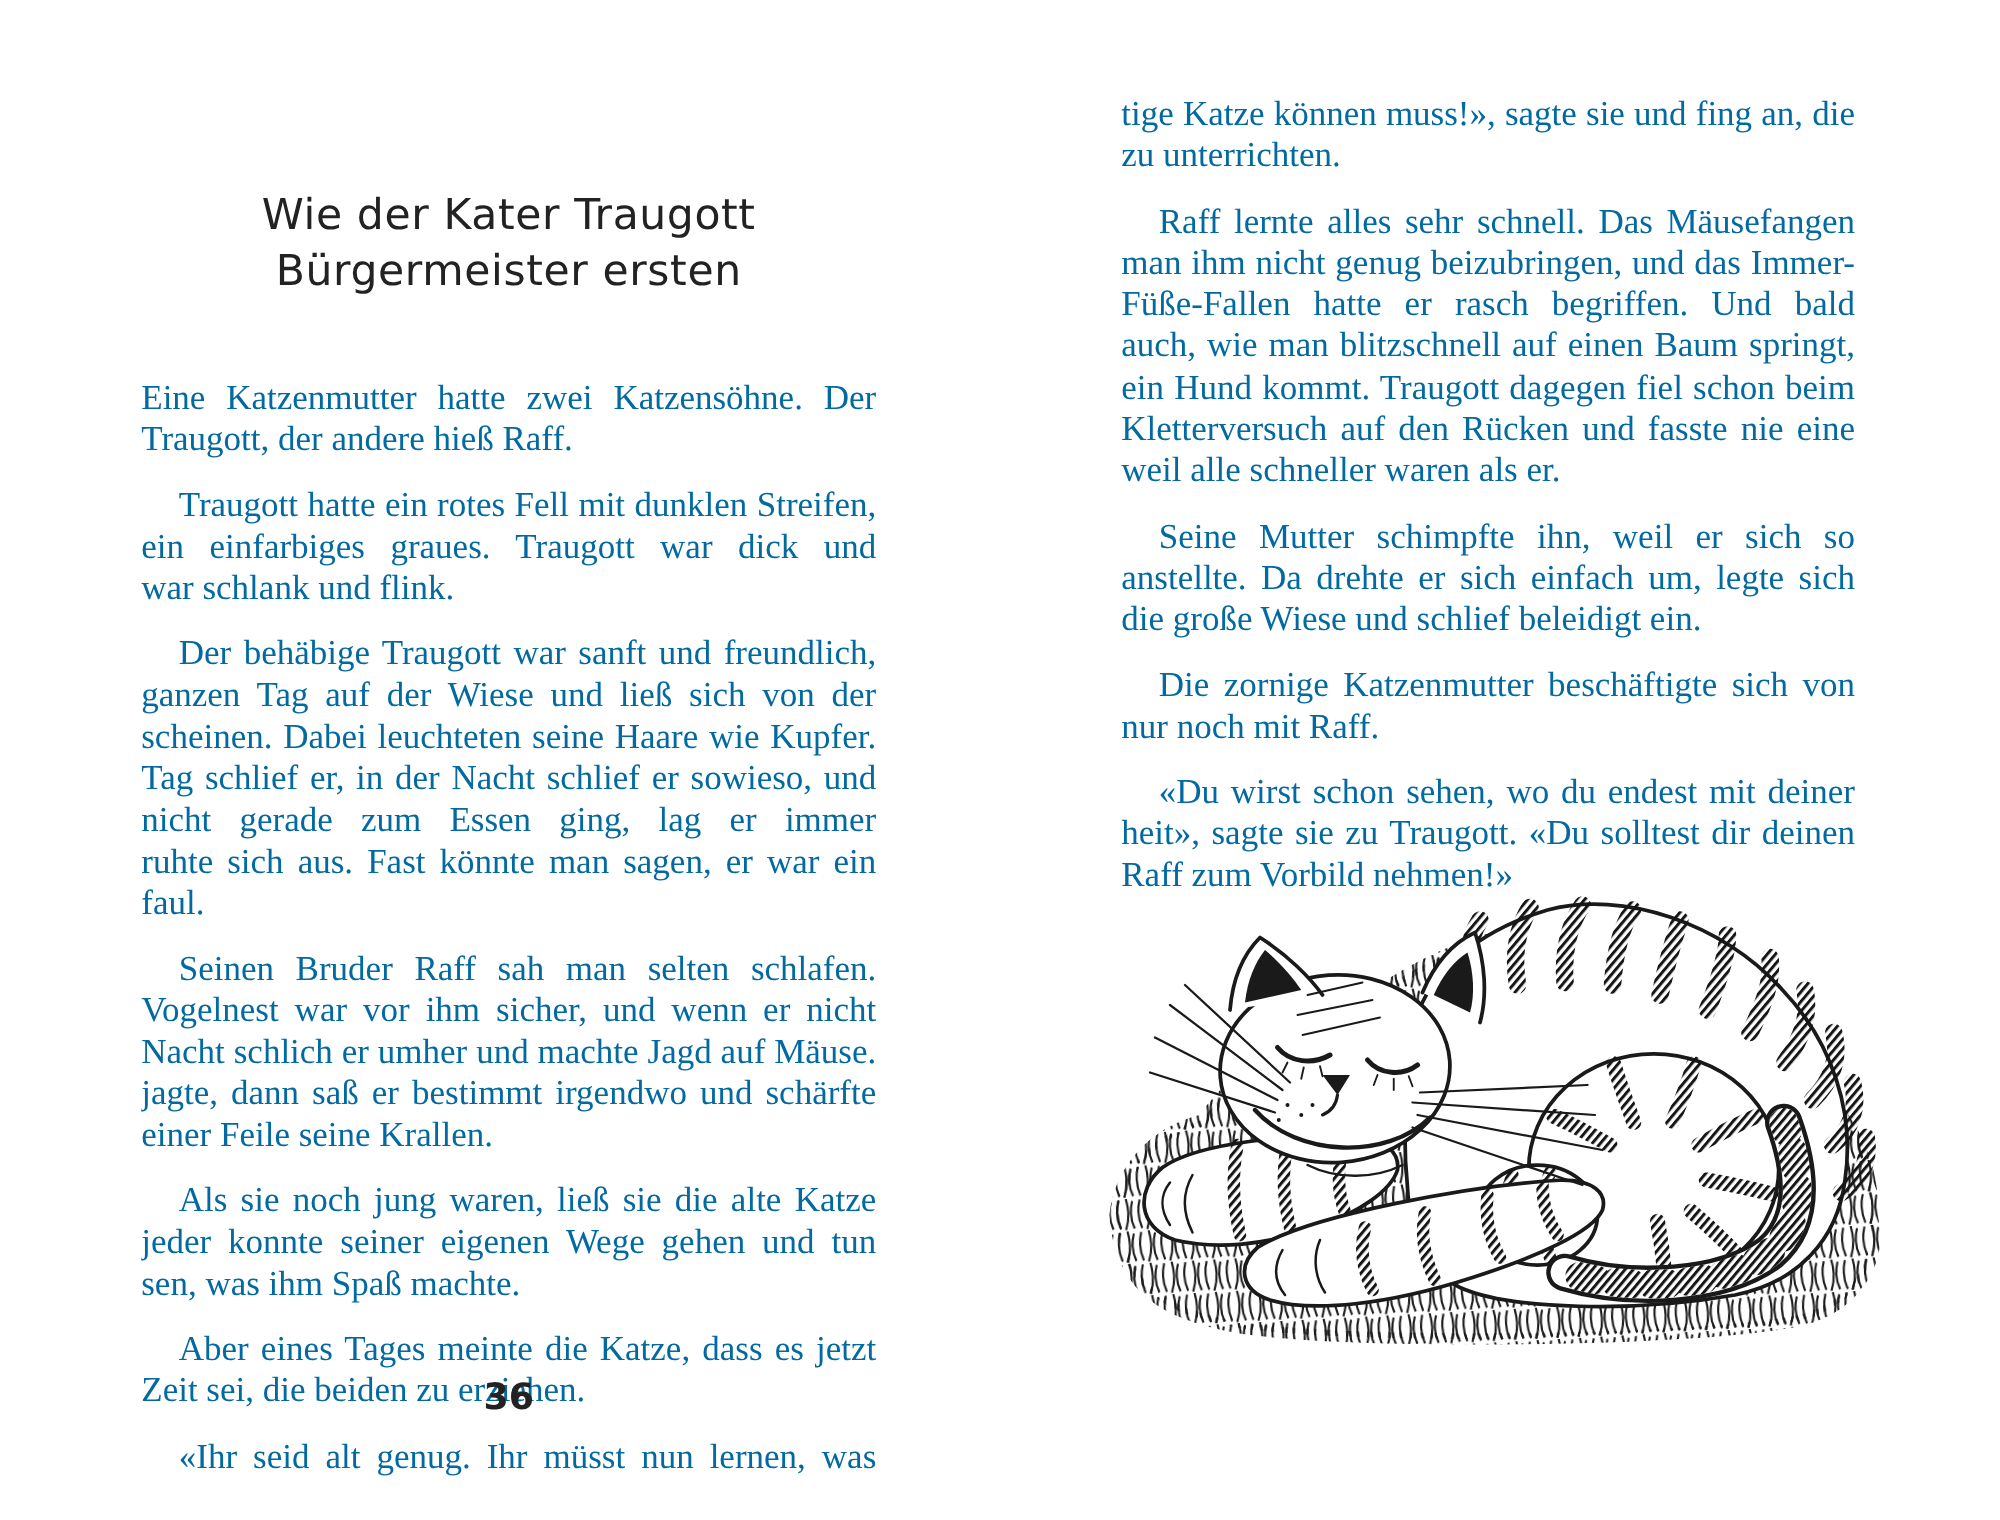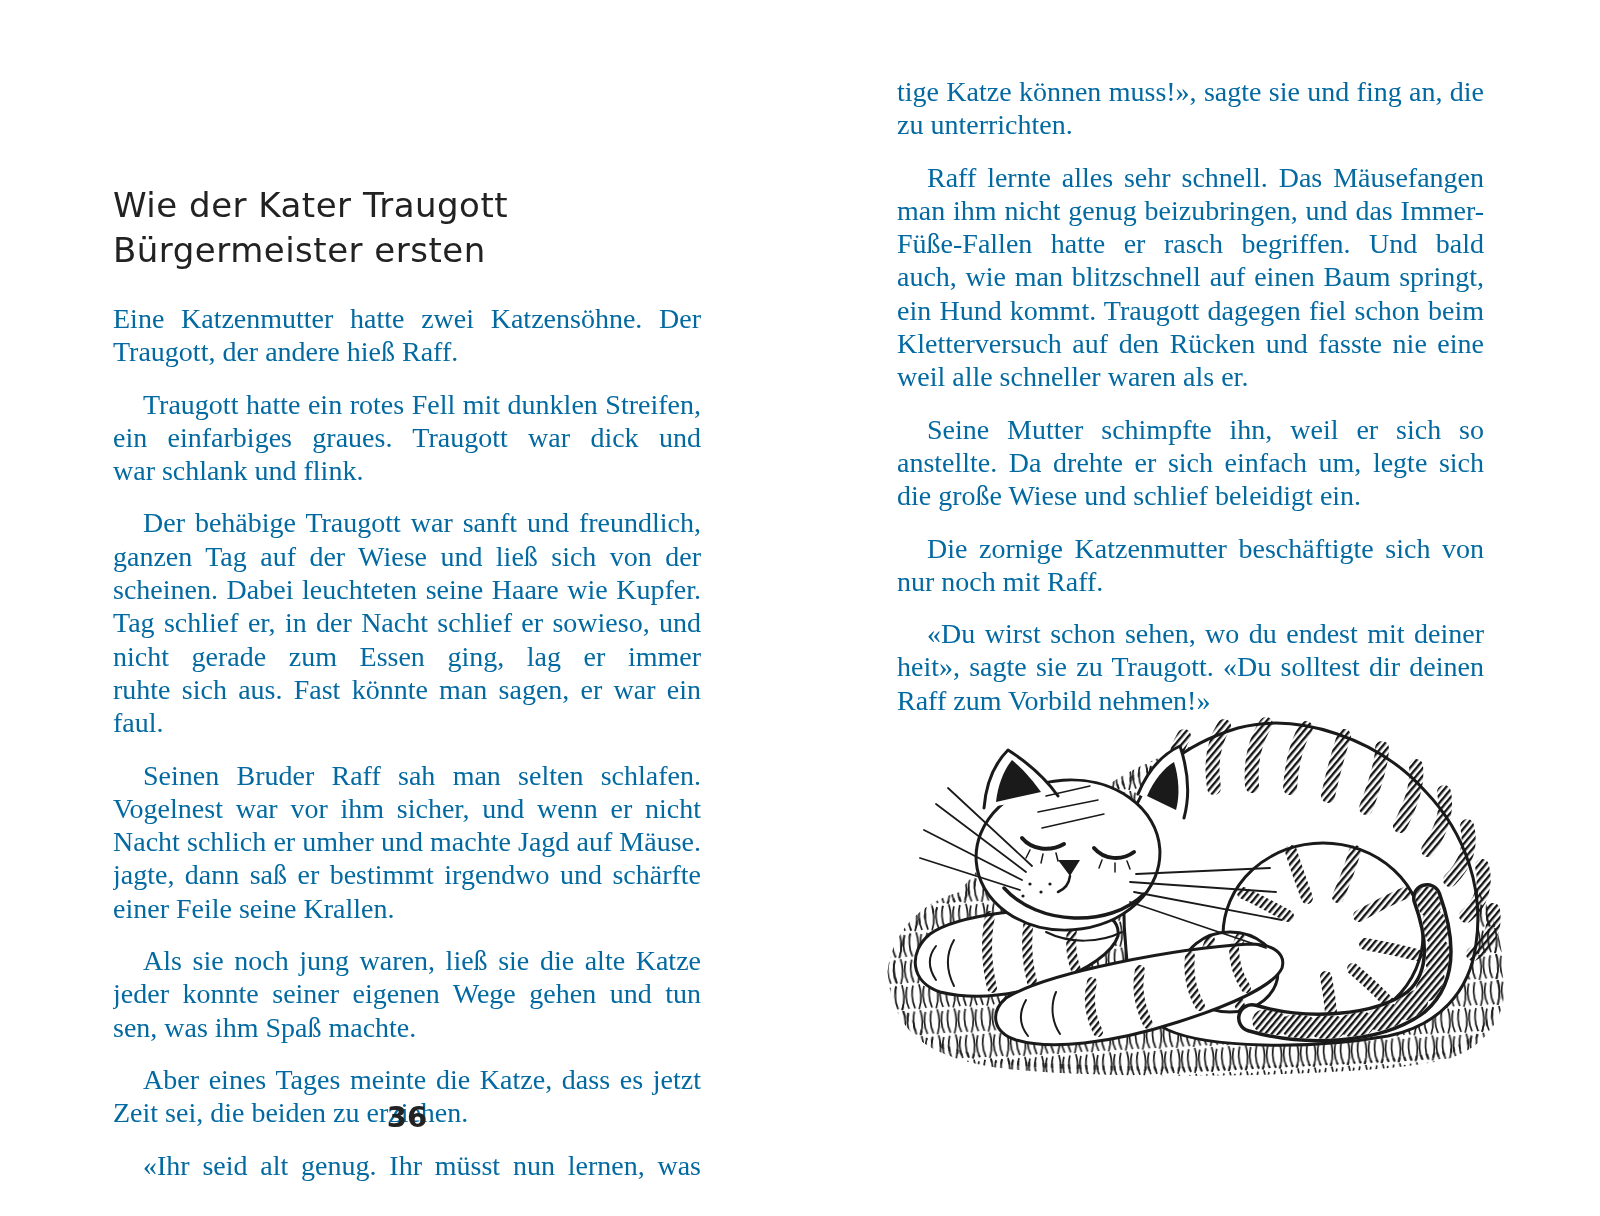--- a/index.html
+++ b/index.html
@@ -24,21 +24,22 @@
     height: 33.3px;
     line-height: 33.3px;
     text-align: justify;
     text-align-last: justify;
     overflow: hidden;
   }
   .line.pend { text-align-last: left; }
   .line.ind { text-indent: 30px; margin-top: 19px; }
   .chapter-title {
     position: absolute;
-    left: 113px; top: 183px; width: 588px;
+    left: 113px; top: 150px; width: 588px;
+    text-align: center;
     font-family: "DejaVu Sans", "Liberation Sans", sans-serif;
     font-size: 34px;
     line-height: 45px;
     letter-spacing: 0.5px;
     color: #222222;
   }
   .page-number {
     position: absolute;
     left: 113px; top: 1100px; width: 588px;
     text-align: center;

